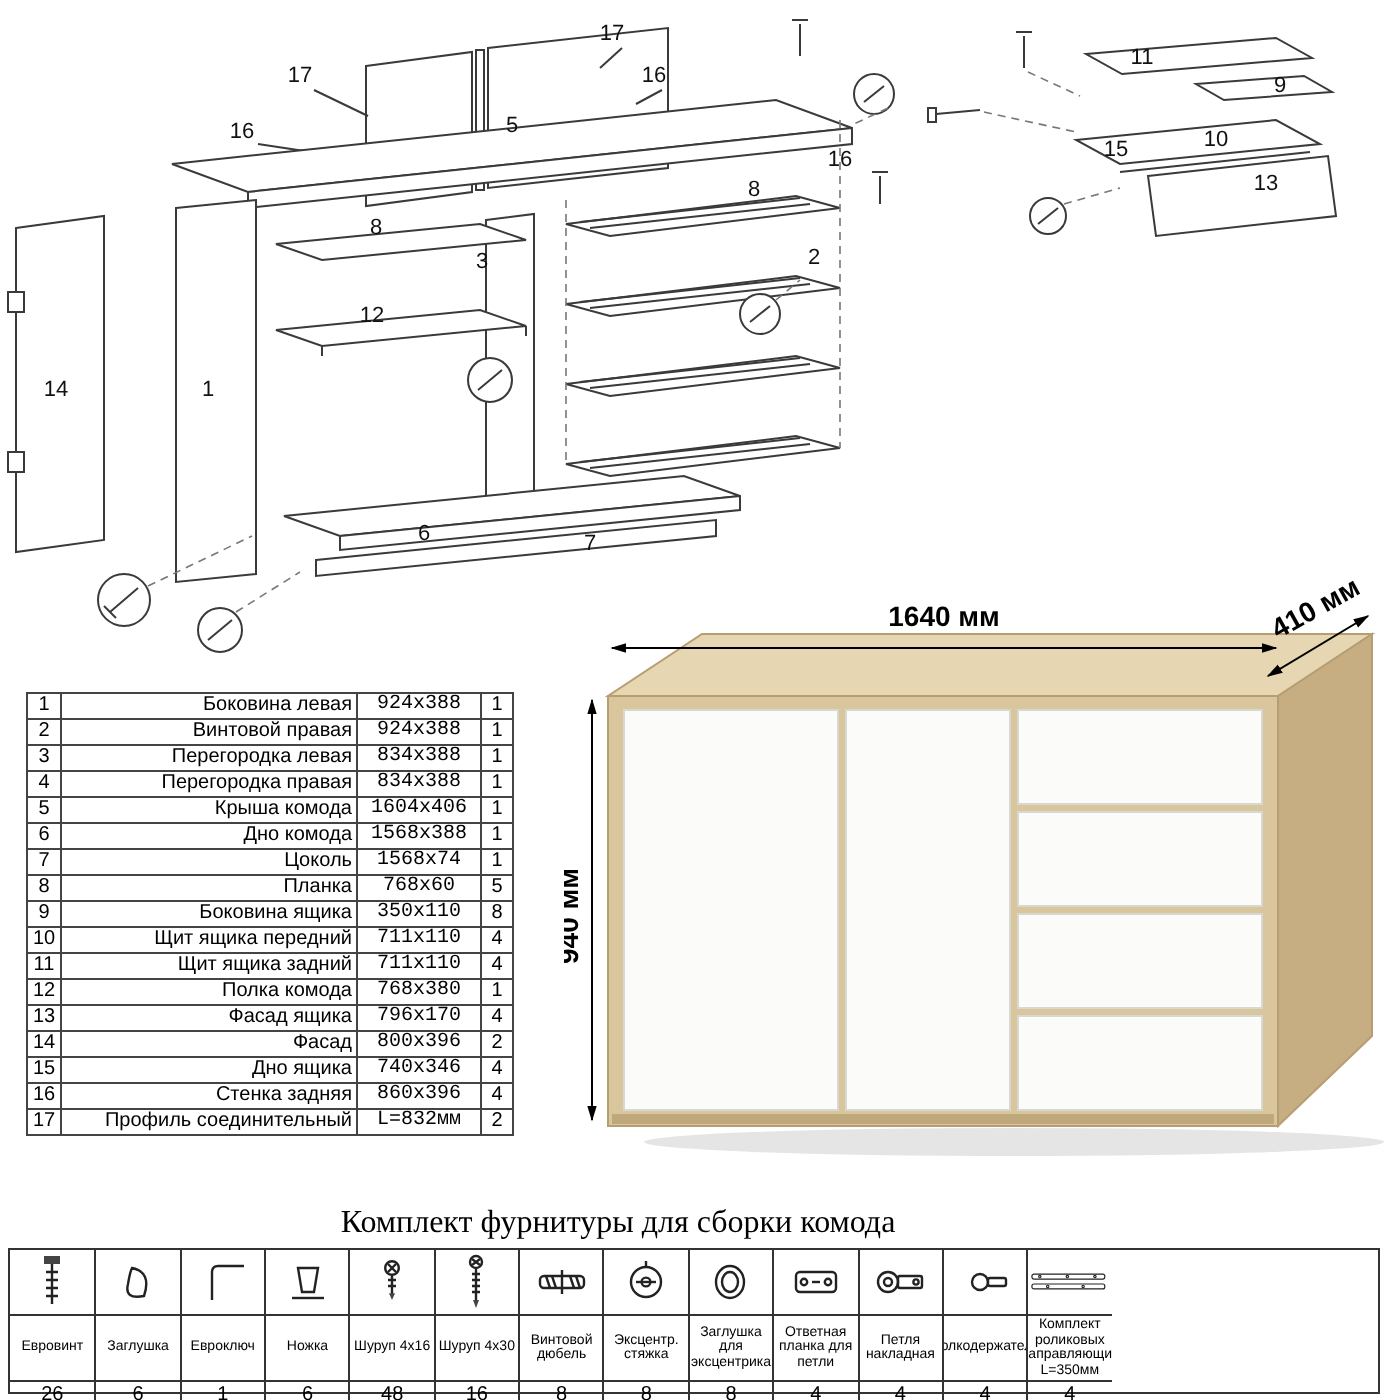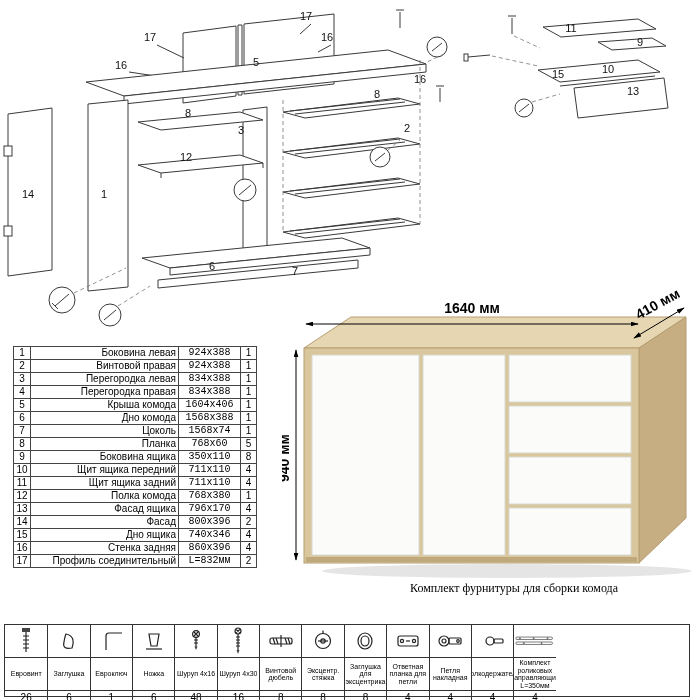--- a/index.html
+++ b/index.html
@@ -27,22 +27,22 @@
   #parts td.c-name { width:148px; text-align:right; }
   #parts td.c-size { width:62px;  text-align:center;font-family:Liberation Mono, monospace; }
   #parts td.c-qty  { width:16px;  text-align:center; }
 
   
   #dresser { position:absolute; left:282px; top:290px; }
   .dim { font-size:14px; font-weight:bold; fill:#000; }
 
   
   #hw-title {
-    position:absolute; left:0; top:581px; width:618px; text-align:right;
-    font-family:"Liberation Serif", serif; font-size:12px; color:#000;
+    position:absolute; left:0; top:603px; width:618px; text-align:center;
+    font-family:"Liberation Serif", serif; font-size:16px; color:#000;
   }
   #hw {
     position:absolute; left:4px; right:4px; top:624px; height:73px;
     display:grid; grid-template-columns:repeat(14, 1fr) 2.15fr;
     border:1px solid #333; background:#fff;
   }
   .hw-cell { border-left:1px solid #333; display:flex; flex-direction:column; min-width:0; }
   .hw-cell:first-child { border-left:none; }
   .hw-icon { height:32px; display:flex; align-items:center; justify-content:center; overflow:hidden; }
   .hw-name {

